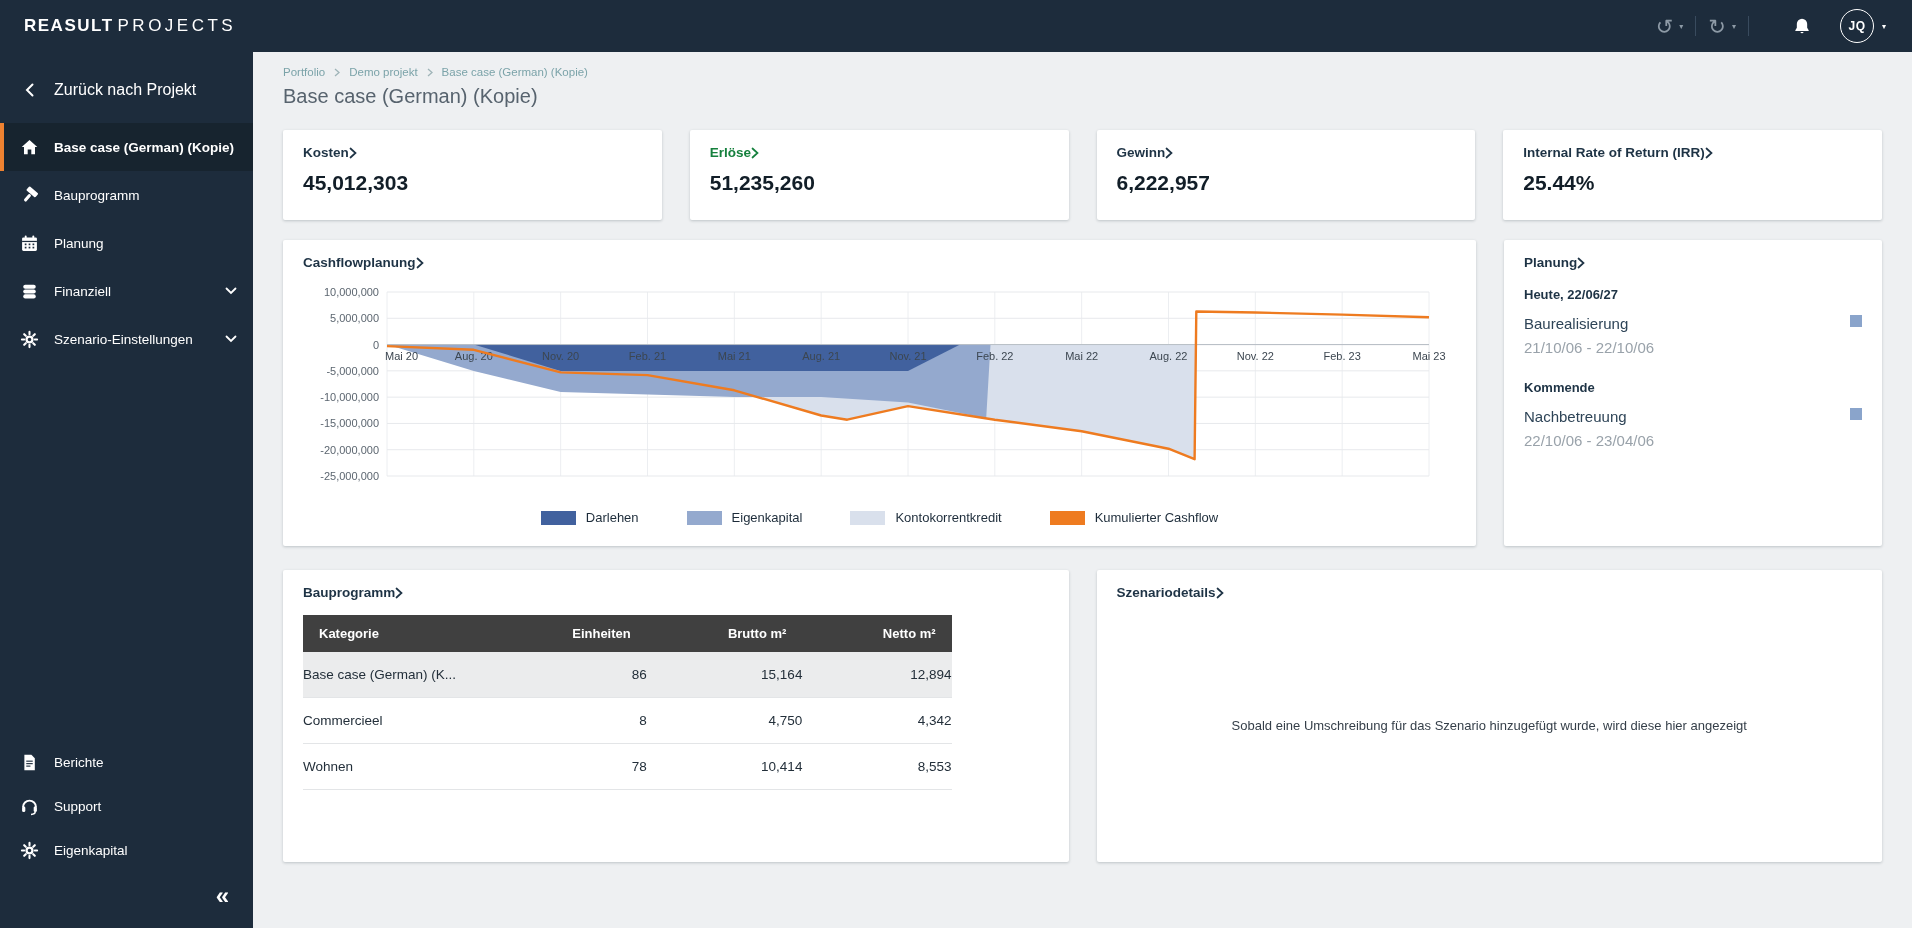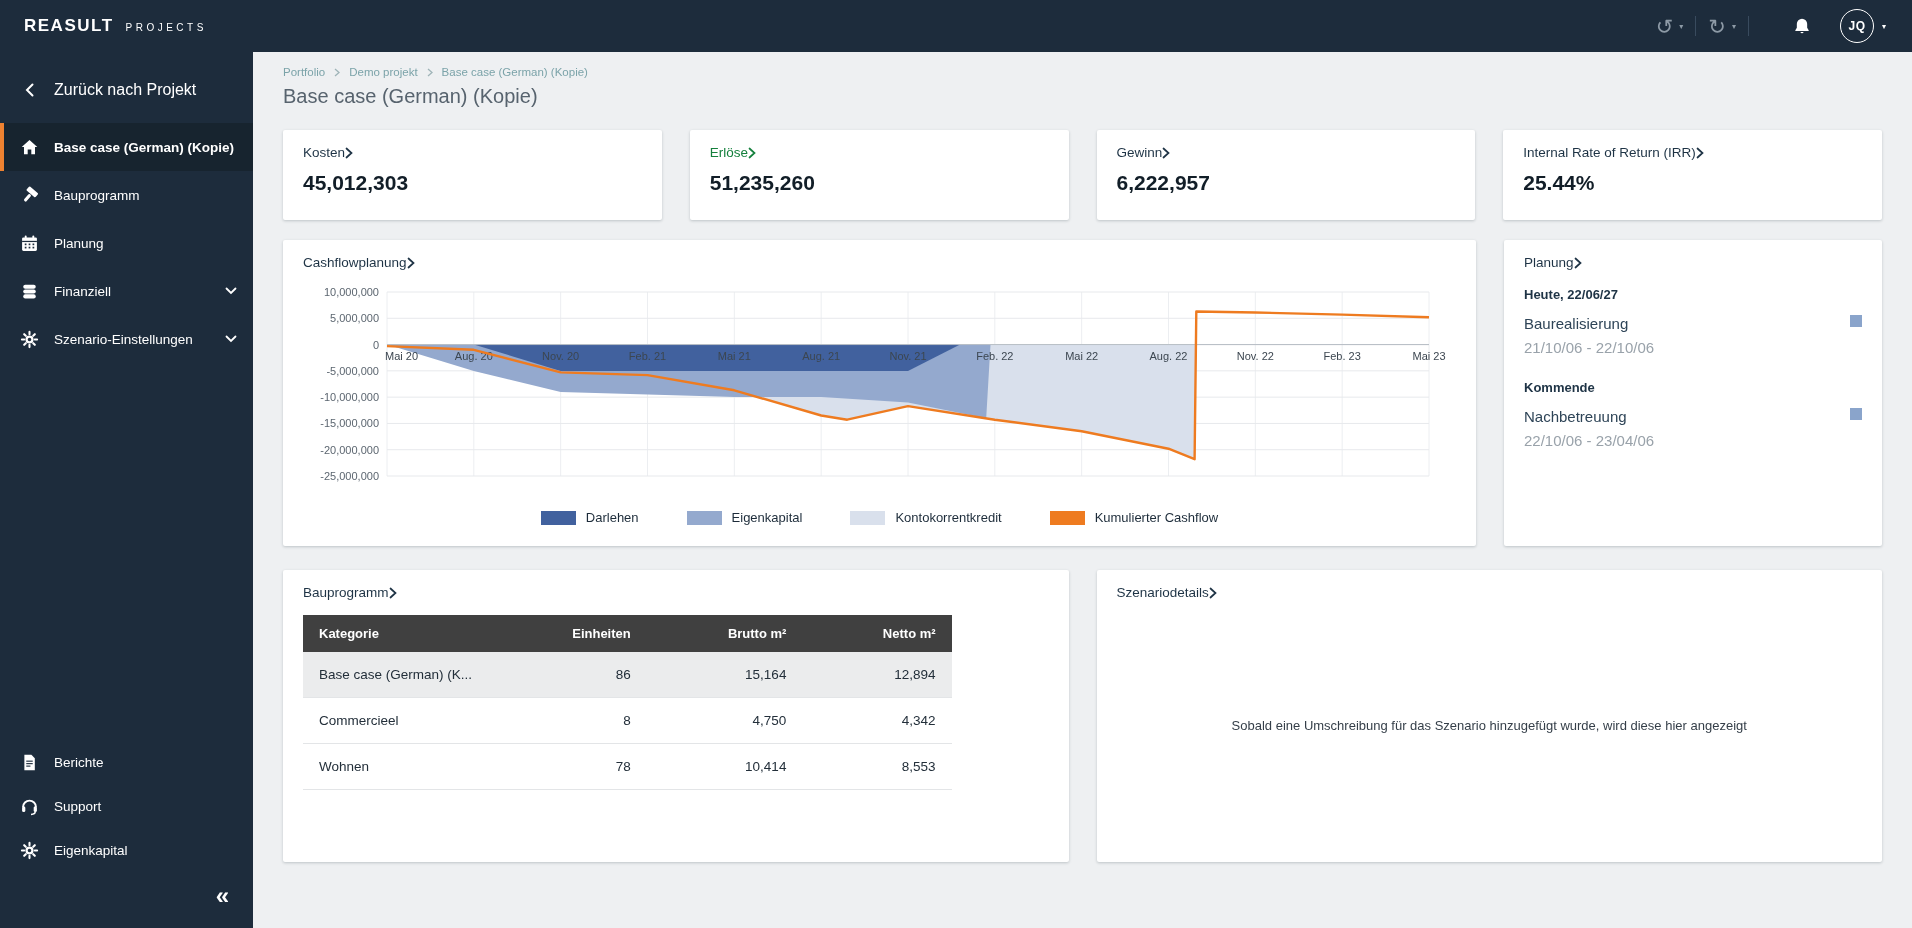--- a/index.html
+++ b/index.html
@@ -3,23 +3,23 @@
 <meta charset="utf-8">
 <style>
   * { box-sizing: border-box; margin: 0; }
   body {
     width: 1912px; height: 928px; overflow: hidden;
     background: #eef0f2;
     font-family: "Liberation Sans", sans-serif;
   }
   
   .topbar { height: 52px; background: #1d2c3c; display: flex; align-items: center; justify-content: space-between; padding: 0 26px 0 24px; }
-  .brand { display: flex; align-items: baseline; gap: 12px; cursor: pointer; }
+  .brand { display: flex; align-items: baseline; gap: 4px; cursor: pointer; }
   .brand-name { color: #fff; font-size: 17px; font-weight: 700; letter-spacing: 1.5px; }
-  .brand-product { color: #fff; font-size: 10px; letter-spacing: 3.5px; }
+  .brand-product { color: #fff; font-size: 17px; letter-spacing: 3.5px; }
   .topbar-right { display: flex; align-items: center; }
   .tb-btn { background: none; border: 0; padding: 2px 3px; color: #8d9aa6; cursor: pointer; display: flex; align-items: center; }
   .tb-glyph { font-size: 21px; line-height: 1; }
   .tb-caret { background: none; border: 0; font-size: 8px; color: #8d9aa6; padding: 0 3px; cursor: pointer; }
   .tb-sep { width: 1px; height: 20px; background: #394b5e; margin: 0 9px; }
   .bell-btn { background: none; border: 0; margin: 0 22px 0 28px; cursor: pointer; display: flex; }
   .user-menu { display: flex; align-items: center; gap: 8px; cursor: pointer; }
   .avatar { width: 34px; height: 34px; border: 1.5px solid #fff; border-radius: 50%; display: flex; align-items: center; justify-content: center; color: #fff; font-size: 12px; font-weight: 700; letter-spacing: .5px; }
   .user-caret { color: #fff; font-size: 8px; }
   
@@ -35,21 +35,21 @@
   .collapse-row { display: flex; justify-content: flex-end; padding: 12px 24px 16px; cursor: pointer; }
   .collapse-glyph { color: #fff; font-size: 24px; line-height: 1; font-weight: 700; }
   .main { flex: 1; padding: 14px 30px 0; }
   
   .breadcrumb { display: flex; align-items: center; gap: 9px; font-size: 11.5px; color: #7ba3a9; }
   .crumb { cursor: pointer; }
   .bc-sep { display: flex; }
   .page-title { margin-top: 7px; font-size: 20px; font-weight: 400; color: #57636e; }
   
   .card { background: #fff; border-radius: 2px; box-shadow: 0 1px 3px rgba(20,35,50,.22); }
-  .card-title-row { display: flex; align-items: center; gap: 0; font-size: 13.5px; font-weight: 400; color: #1e3345; cursor: pointer; width: max-content; }
+  .card-title-row { display: flex; align-items: center; gap: 0; font-size: 13.5px; font-weight: 700; color: #1e3345; cursor: pointer; width: max-content; }
   .card-title-row.accent { color: #15803d; }
   .kpi-row { display: grid; grid-template-columns: repeat(4, 1fr); gap: 28px; margin-top: 22px; }
   .kpi { height: 90px; padding: 15px 20px; }
   .kpi-value { margin-top: 11px; font-size: 21px; font-weight: 700; color: #121e28; }
   .mid-row { display: grid; grid-template-columns: 1fr 378px; gap: 28px; margin-top: 20px; }
   .chart-card { height: 306px; padding: 15px 20px; display: flex; flex-direction: column; }
   .chart-wrap { margin-top: 14px; }
   .chart-svg text { font-family: "Liberation Sans", sans-serif; }
   .legend { display: flex; justify-content: center; gap: 48px; margin-top: auto; padding-bottom: 6px; }
   .legend-item { display: flex; align-items: center; gap: 10px; font-size: 13px; color: #1d2c3a; cursor: pointer; }
@@ -62,21 +62,21 @@
   .status-square { width: 12px; height: 12px; background: #8aa4cb; }
   .plan-dates { font-size: 15px; color: #99a2aa; margin-top: 7px; }
   .bottom-row { display: grid; grid-template-columns: 1fr 1fr; gap: 28px; margin-top: 24px; }
   .bottom-card { height: 292px; padding: 15px 20px; }
   .bp-table { border-collapse: collapse; width: 87%; margin-top: 15px; font-size: 13.5px; }
   .bp-table th { background: #404040; color: #fff; padding: 11px 16px; text-align: right; font-size: 13px; }
   .bp-table th:nth-child(1) { width: 34%; text-align: left; }
   .bp-table th:nth-child(2) { width: 19%; }
   .bp-table th:nth-child(3) { width: 24%; }
   .bp-table th:nth-child(4) { width: 23%; }
-  .bp-table td { padding: 15px 16px; text-align: right; color: #232f3a; border-bottom: 1px solid #e3e5e7; background: #fff; }
+  .bp-table td { padding: 15px 0; text-align: right; color: #232f3a; border-bottom: 1px solid #e3e5e7; background: #fff; }
   .bp-table td:first-child { text-align: left; }
   .bp-table tbody tr:nth-child(1) td { background: #ebeced; }
   .szenario-empty { margin-top: 118px; text-align: center; font-size: 13px; color: #353f49; }
 </style>
 </head>
 <body>
 
 <header class="topbar">
   <div class="brand">
     <span class="brand-name">REASULT</span>

